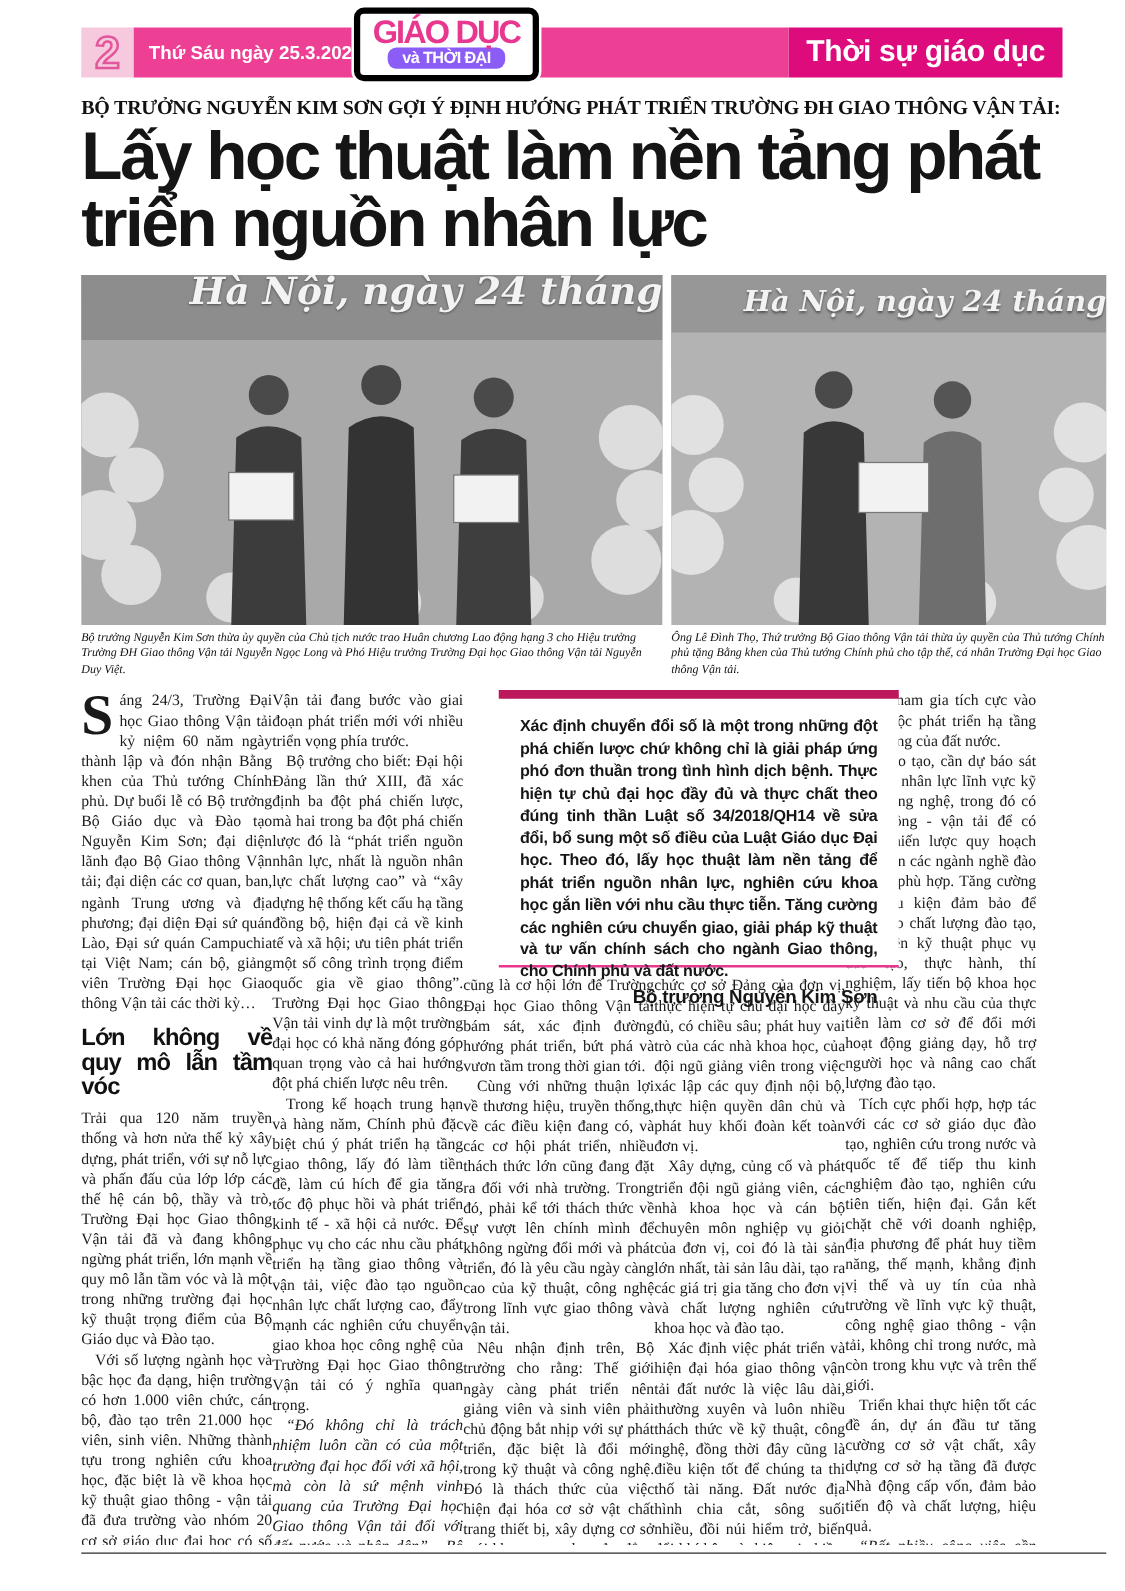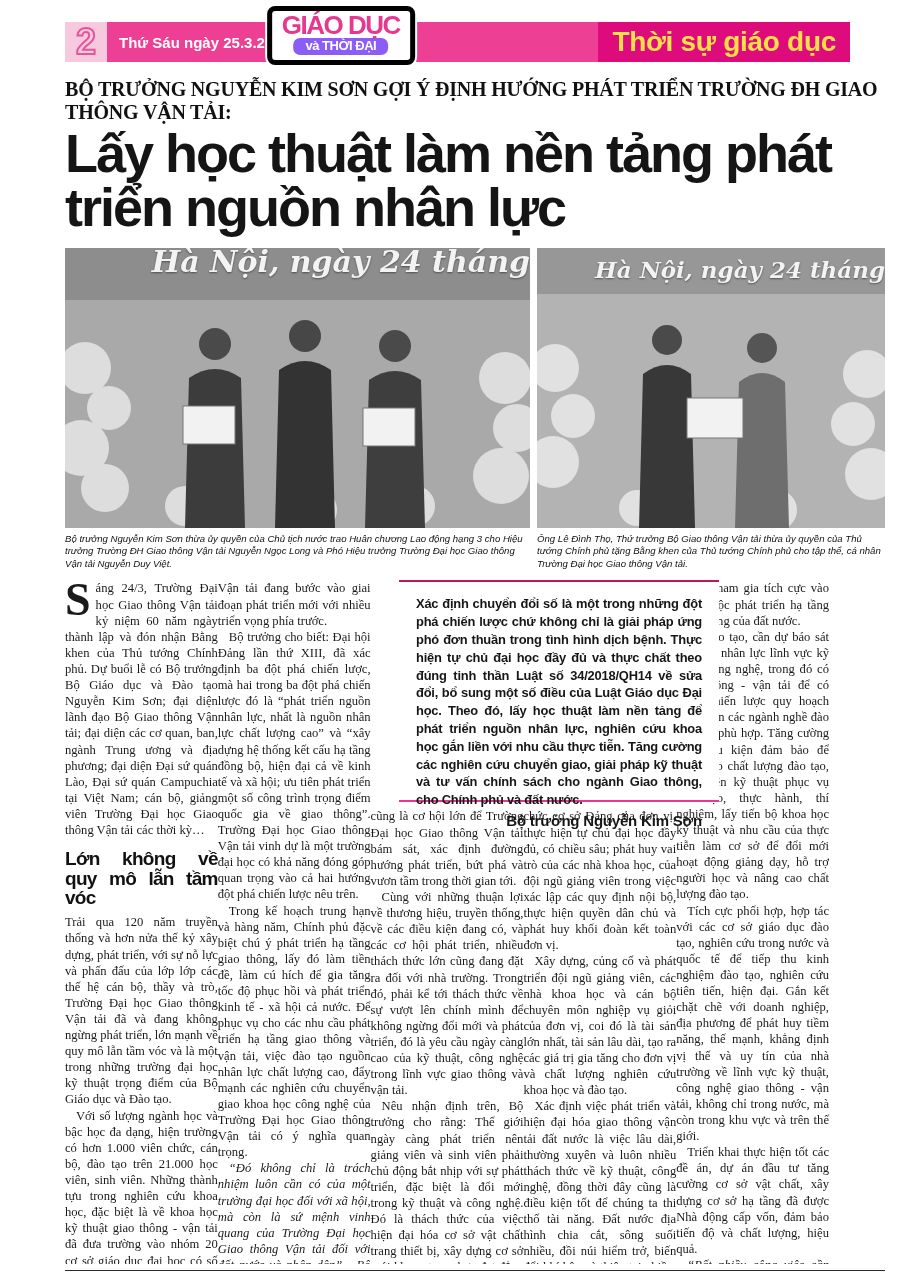--- a/index.html
+++ b/index.html
@@ -7,70 +7,70 @@
         font-family:"Liberation Serif",serif;color:#1a1a1a;}
   .content{position:absolute;left:65px;top:0;width:820px;}
 
   
   .masthead{display:flex;align-items:stretch;height:40px;margin-top:22px;width:785px;position:relative;}
   .pagenum-box{width:42px;background:#f7c9de;display:flex;align-items:center;justify-content:center;}
   .pagenum{font-family:"Liberation Sans",sans-serif;font-size:36px;font-weight:bold;color:#f7c9de;
            -webkit-text-stroke:2px #e2569b;text-stroke:2px #e2569b;line-height:1;}
   .mast-bar{flex:1;background:#ed3f94;display:flex;align-items:center;position:relative;}
   .mast-date{color:#fff;font-family:"Liberation Sans",sans-serif;font-weight:bold;font-size:15px;padding-left:12px;}
-  .mast-section{background:#de0b7c;color:#fde047;font-family:"Liberation Sans",sans-serif;font-weight:bold;
-                font-size:28px;display:flex;align-items:center;padding:16px 14px;letter-spacing:-0.3px;}
+  .mast-section{background:#de0b7c;color:#ffffff;font-family:"Liberation Sans",sans-serif;font-weight:bold;
+                font-size:24px;display:flex;align-items:center;padding:16px 14px;letter-spacing:-0.3px;}
   .logo{position:absolute;left:50%;top:-16px;transform:translateX(-58%);background:#fff;border:5px solid #000000;
         border-radius:8px;padding:3px 10px 5px;text-align:center;z-index:3;box-shadow:0 0 0 2px #fff;}
   .logo-top{font-family:"Liberation Sans",sans-serif;font-weight:bold;font-size:26px;line-height:0.9;
             color:#e8378f;letter-spacing:-1.5px;}
   .logo-bottom{margin:1px auto 0;background:#8b5cf6;color:#fff;border-radius:7px;
                font-family:"Liberation Sans",sans-serif;font-weight:bold;font-size:13px;
                padding:0 12px;letter-spacing:-0.5px;line-height:1.25;width:max-content;}
 
   
-  .kicker{margin-top:16px;font-family:"Liberation Serif",serif;font-weight:bold;font-size:20px;
+  .kicker{margin-top:16px;font-family:"Liberation Serif",serif;font-weight:bold;font-size:16px;
           letter-spacing:-0.2px;color:#111;}
   .headline{font-family:"Liberation Sans",sans-serif;font-weight:bold;font-size:54px;line-height:1.0;
             letter-spacing:-2px;color:#151515;margin-top:4px;}
 
   
   .photo-row{display:flex;gap:7px;margin-top:14px;}
   .photo{position:relative;height:280px;background:linear-gradient(#8f8f8f,#b9b9b9 55%,#d8d8d8);overflow:hidden;}
   .photo.left{width:465px;}
   .photo.right{width:348px;}
   .photo svg{position:absolute;inset:0;width:100%;height:100%;}
   .banner-text{position:absolute;top:6px;left:0;right:0;text-align:right;color:#f3f3f3;
                font-family:"DejaVu Serif",serif;font-style:italic;font-weight:bold;
                text-shadow:0 1px 2px rgba(0,0,0,.45);white-space:nowrap;}
   .photo.left .banner-text{font-size:30px;top:-4px;}
   .photo.right .banner-text{font-size:23px;top:8px;}
   .caption-row{display:flex;gap:7px;margin-top:5px;}
-  .caption{font-family:Liberation Sans, sans-serif;font-style:italic;font-size:9.6px;line-height:1.3;
+  .caption{font-family:Liberation Serif, serif;font-style:italic;font-size:9.6px;line-height:1.3;
            color:#111;}
   .caption.left{width:465px;}
   .caption.right{width:348px;}
 
   
   .body-wrap{position:relative;margin-top:10px;height:684px;overflow:hidden;}
   .cols{display:flex;height:100%;}
   .col{width:152.8px;flex:0 0 152.8px;font-size:12.6px;line-height:1.28;text-align:justify;}
   .col p{margin:0;text-indent:11px;}
   .col p.cont{text-indent:0;}
   .col p.italic{font-style:italic;}
   .col p.dropcap{text-indent:0;}
   .col p.dropcap::first-letter{float:left;font-size:46px;line-height:34px;padding:3px 5px 0 0;
                                font-weight:bold;}
   .col h3{font-family:"Liberation Sans",sans-serif;font-weight:bold;font-size:19px;line-height:1.02;
           letter-spacing:-0.7px;margin:11px 0 7px;color:#111;}
   .spacer{width:100%;}
 
   
   .quote-box{position:absolute;left:334px;top:0;width:320px;height:222px;background:#fff;
-             border-top:2px solid #be185d;border-bottom:2px solid #e8378f;box-sizing:border-box;
+             border-top:7px solid #be185d;border-bottom:2px solid #e8378f;box-sizing:border-box;
              padding:13px 17px 6px;z-index:2;}
   .quote-box p{margin:0;font-family:"Liberation Sans",sans-serif;font-weight:bold;font-size:12.9px;
                line-height:1.38;text-align:justify;letter-spacing:-0.2px;color:#161616;}
   .quote-box p.attr{text-align:right;margin-top:2px;font-size:15px;}
 
   .bottom-rule{width:820px;height:1px;background:#2b2b2b;margin-top:6px;}
 </style>
 </head>
 <body>
 

